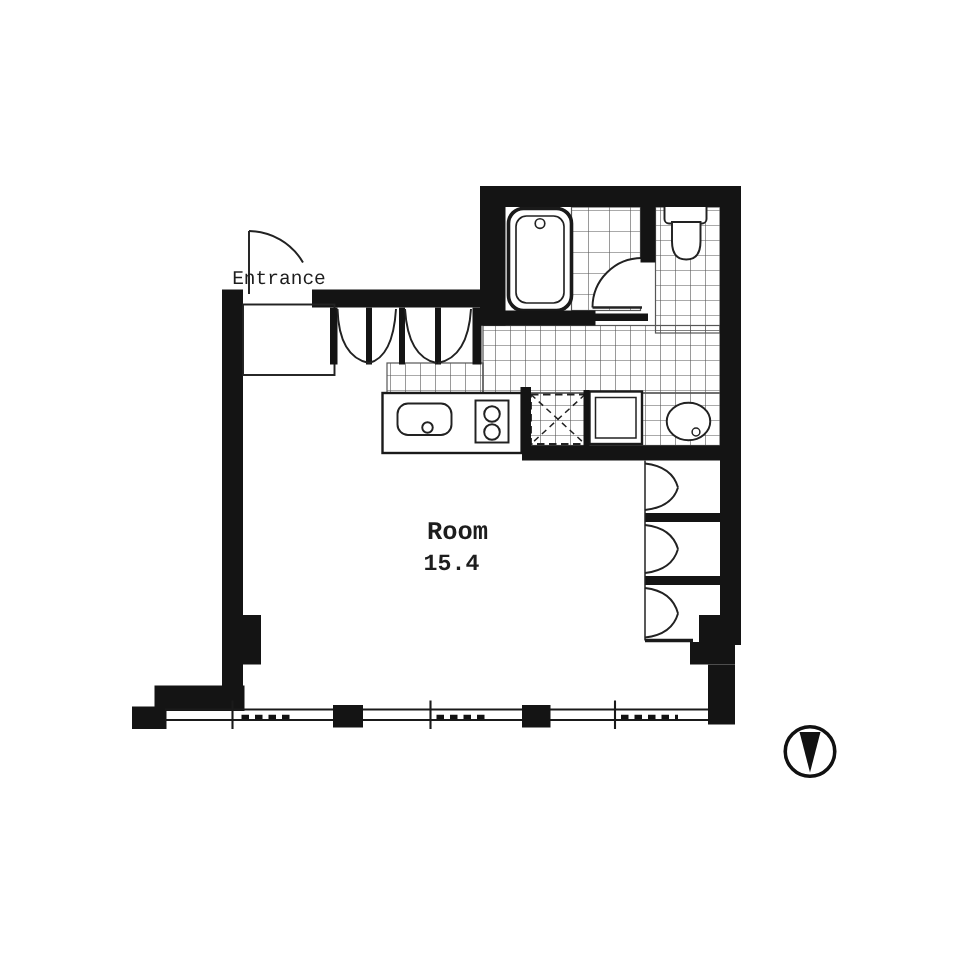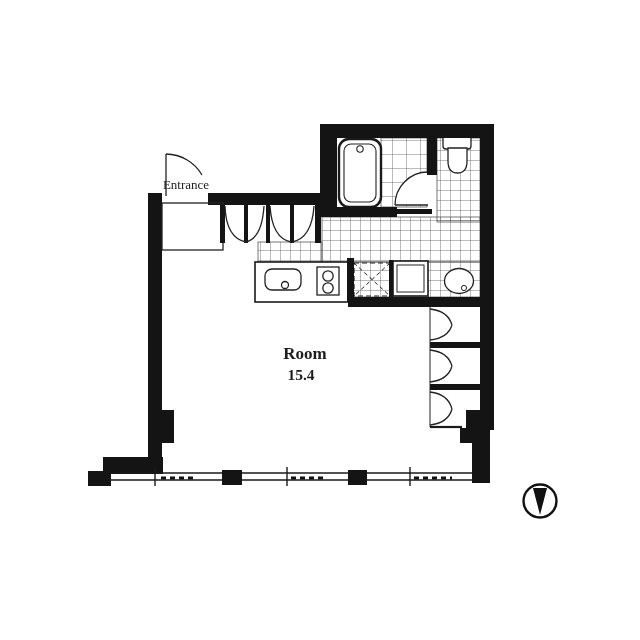--- a/index.html
+++ b/index.html
@@ -1,17 +1,17 @@
 <!DOCTYPE html>
 <html><head>
 <meta charset="utf-8">
 <style>
   html,body{margin:0;padding:0;background:#ffffff;}
   #canvas{position:relative;width:640px;height:571px;background:#ffffff;overflow:hidden;
-          font-family:Liberation Serif, serif;}
+          font-family:Liberation Mono, monospace;}
   svg{display:block;}
   .wall{fill:#141414;stroke:none;}
   .thin{fill:none;stroke:#222222;stroke-width:1.3;}
   .thin2{fill:none;stroke:#222222;stroke-width:1.6;}
   .fixfill{fill:#ffffff;stroke:#222222;stroke-width:1.3;}
   .dash{fill:none;stroke:#222222;stroke-width:1.2;stroke-dasharray:5,3;}
   .winline{stroke:#1a1a1a;stroke-width:1.4;fill:none;}
   .windash{stroke:#111111;stroke-width:3;stroke-dasharray:5,4;fill:none;}
   .lbl{fill:#1d1d1d;}
   .lbl-entrance{font-size:13px;}

